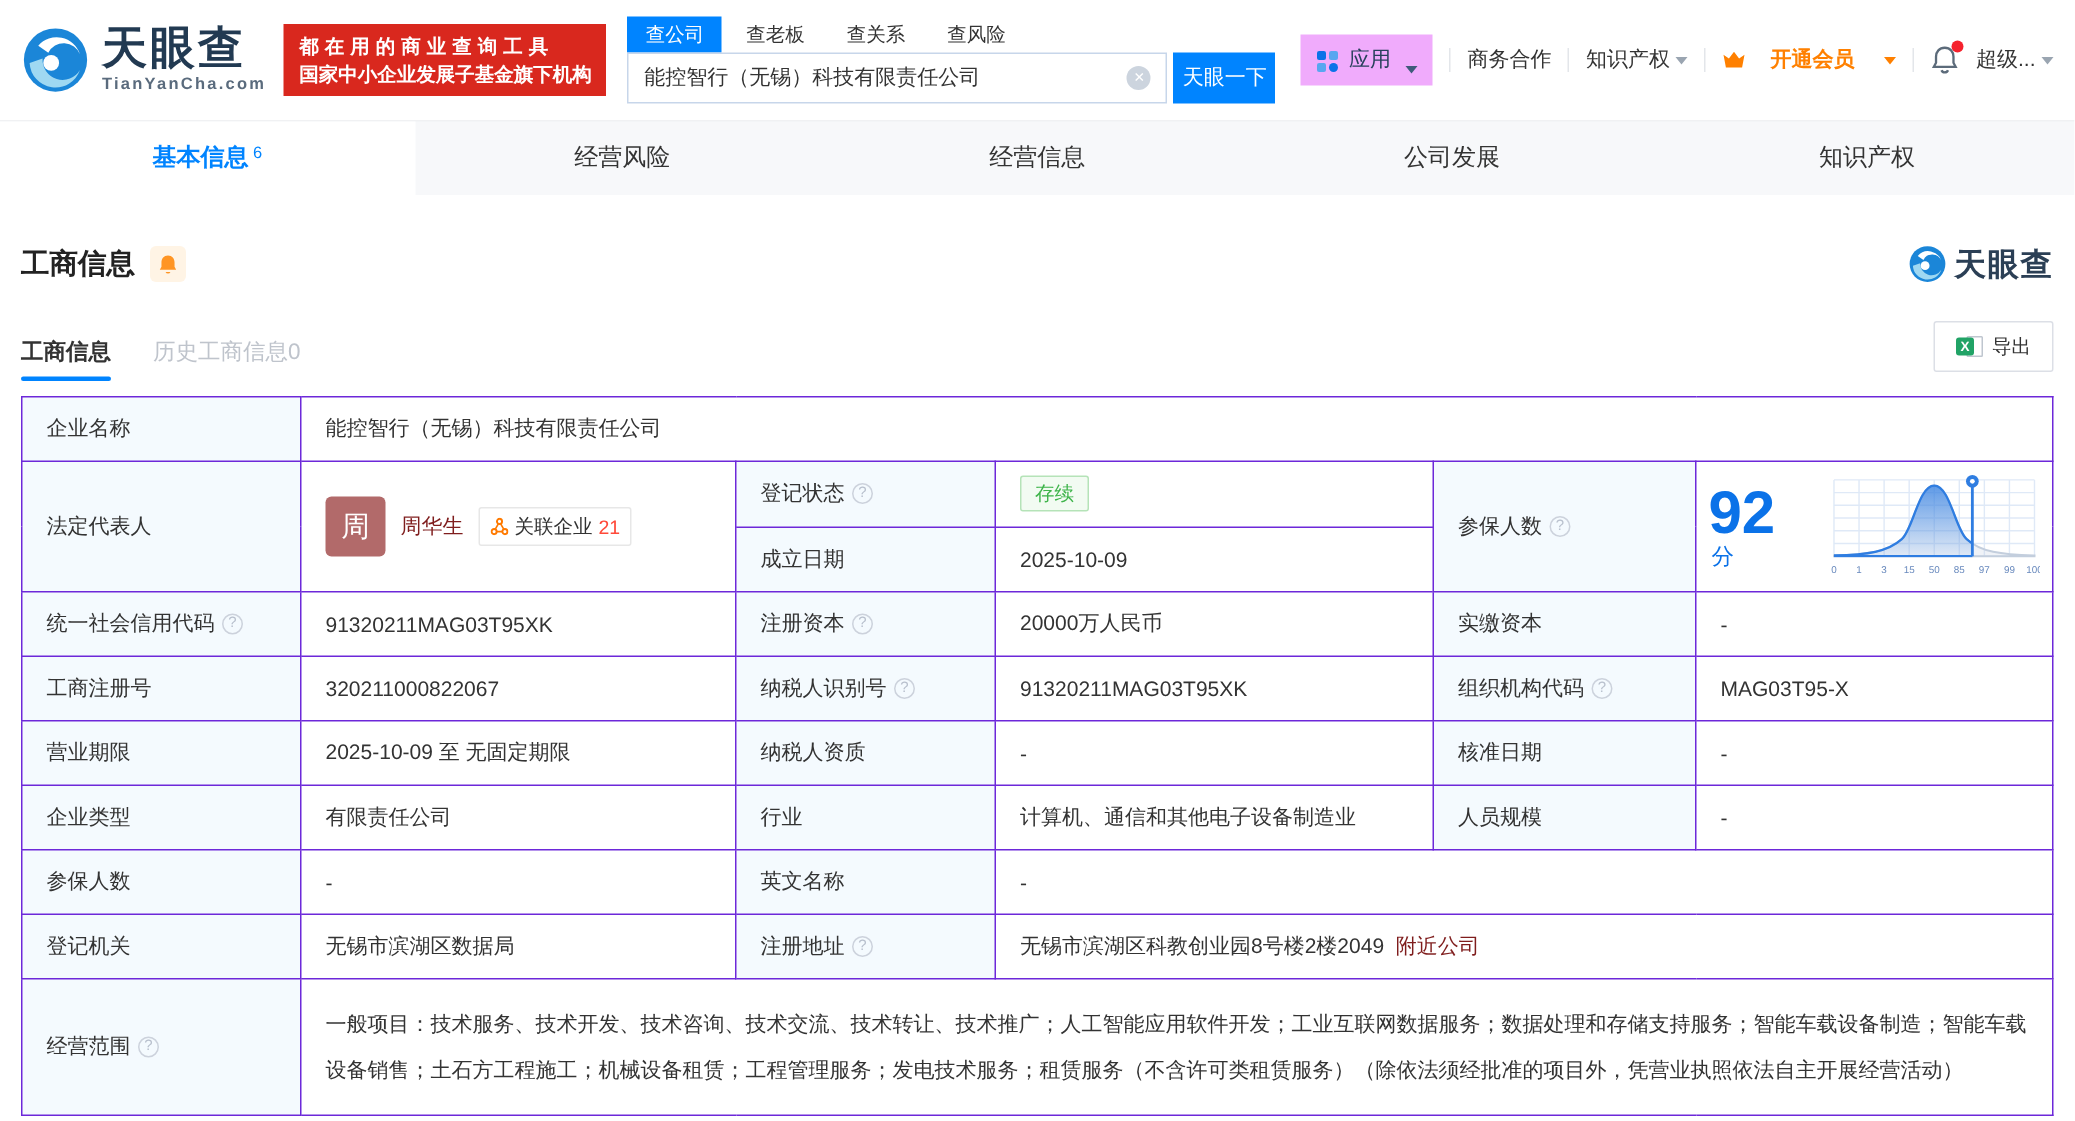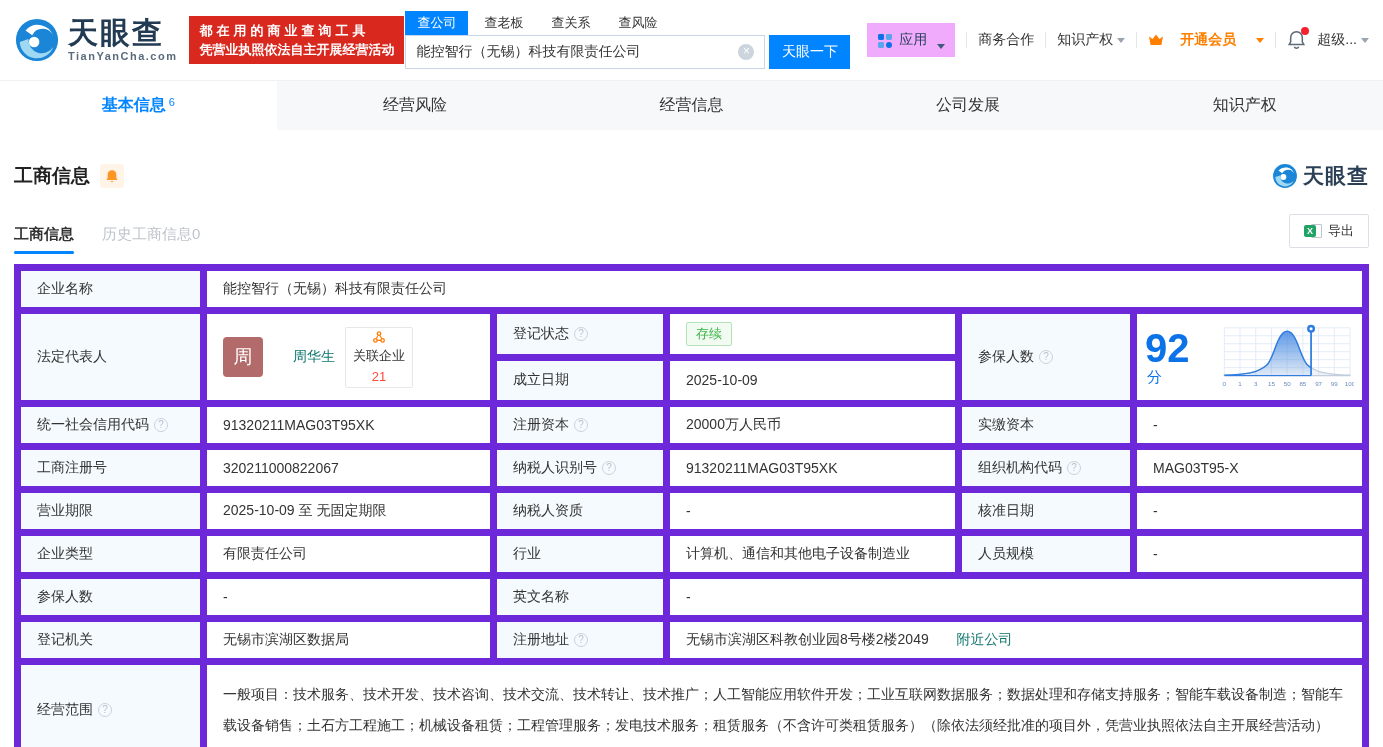--- a/index.html
+++ b/index.html
@@ -6,30 +6,30 @@
   html,body { width:1383px; background:#fff; font-family:"Liberation Sans","DejaVu Sans",sans-serif; color:#333; }
 
   
   .topbar { height:80px; display:flex; align-items:center; padding:0 14px; background:#fff; }
   .logo { display:flex; align-items:center; gap:8px; }
   .logo-text { display:flex; flex-direction:column; line-height:1; }
   .logo-title { font-size:30px; font-weight:bold; color:#223a52; letter-spacing:2px; }
   .logo-sub { font-size:11px; color:#5a6b7d; letter-spacing:1.5px; margin-top:3px; font-weight:bold; }
   .slogan { margin-left:12px; background:#d9281e; color:#fff; font-weight:bold; font-size:13px; padding:5px 10px; line-height:19px; }
   .slogan .l1 { letter-spacing:4px; }
-  .search-wrap { margin-left:1px; }
+  .search-wrap { margin-left:14px; }
   .search-tabs { display:flex; gap:4px; font-size:13px; height:23px; align-items:flex-end; }
   .search-tab { padding:3px 12px; cursor:pointer; color:#333; }
   .search-tab.active { background:#0084ff; color:#fff; }
   .search-row { display:flex; margin-top:0; }
   .search-box { width:360px; height:34px; border:1px solid #c7d6ea; display:flex; align-items:center; padding:0 10px; }
   .search-box input { border:none; outline:none; flex:1; font-size:14px; color:#333; font-family:inherit; background:transparent; }
   .clear-icon { width:16px; height:16px; border-radius:50%; background:#ccd4de; color:#fff; font-size:12px; line-height:15px; text-align:center; cursor:pointer; }
   .clear-icon::after { content:"×"; }
-  .search-btn { margin-left:4px; width:81px; height:34px; background:#0084ff; color:#fff; border:none; font-size:14px; cursor:pointer; font-family:inherit; }
+  .search-btn { margin-left:4px; width:68px; height:34px; background:#0084ff; color:#fff; border:none; font-size:14px; cursor:pointer; font-family:inherit; }
   .top-right { margin-left:auto; display:flex; align-items:center; gap:11px; font-size:14px; white-space:nowrap; }
   .apps-btn { background:#f0abfc; padding:8px 10px; display:flex; align-items:flex-end; gap:6px; cursor:pointer; color:#28405c; }
   .caret { width:0; height:0; border-left:4px solid transparent; border-right:4px solid transparent; border-top:5px solid #9aa5b1; display:inline-block; margin-left:4px; }
   .caret.blue { border-top-color:#3e5a7a; }
   .caret.orange { border-top-color:#ff8000; }
   .vsep { width:1px; height:16px; background:#e3e6ea; }
   .menu-item { cursor:pointer; display:flex; align-items:center; color:#333; }
   .vip-link { color:#ff8000; font-weight:bold; display:flex; align-items:center; gap:16px; cursor:pointer; }
   .bell-wrap { position:relative; cursor:pointer; display:flex; }
   .bell-dot { position:absolute; top:-3px; right:-3px; width:8px; height:8px; border-radius:50%; background:#f5222d; }
@@ -57,28 +57,28 @@
   .subtab.active { color:#333; font-weight:bold; }
   .subtab.active::after { content:""; position:absolute; left:0; right:0; bottom:0; height:3px; background:#0084ff; border-radius:2px; }
   .export-btn { margin-left:auto; margin-bottom:6px; border:1px solid #dcdfe6; border-radius:2px; background:#fff; padding:7px 14px; font-size:13px; color:#333; display:flex; align-items:center; gap:6px; cursor:pointer; font-family:inherit; }
   .xls-icon { position:relative; width:18px; height:16px; }
   .xls-page { position:absolute; right:0; top:1px; width:11px; height:14px; background:#fff; border:1px solid #bfc6cf; border-radius:1px; }
   .xls-box { position:absolute; left:0; top:2px; width:12px; height:12px; background:#21a366; border-radius:2px; color:#fff; font-size:9px; font-weight:bold; text-align:center; line-height:12px; }
   .xls-box::after { content:"X"; }
 
   
   table.info { border-collapse:collapse; width:100%; table-layout:fixed; margin-top:10px; margin-bottom:8px; font-size:14px; }
-  table.info td { border:7px solid #6d28d9; padding:4px 16px; height:43px; vertical-align:middle; color:#333; word-break:break-all; }
+  table.info td { border:1px solid #6d28d9; padding:4px 16px; height:43px; vertical-align:middle; color:#333; word-break:break-all; }
   td.lbl { background:#f4fafe; }
   .lbl-inner { display:inline-flex; align-items:center; gap:5px; }
   .tall { height:88px; }
   .flexv { display:flex; align-items:center; gap:10px; }
   .avatar { width:40px; height:40px; border-radius:4px; background:#b26a6a; color:#fff; font-size:19px; display:flex; align-items:center; justify-content:center; flex:none; }
-  a.link { color:#0f766e; text-decoration:none; cursor:pointer;margin-left:20px; }
-  .rel-badge { display:inline-flex; align-items:center; gap:4px; border:1px solid #e7e7e7; border-radius:2px; padding:3px 7px; font-size:13px; cursor:pointer; background:#fff;flex-direction:column; }
+  a.link { color:#7f1d1d; text-decoration:none; cursor:pointer; }
+  .rel-badge { display:inline-flex; align-items:center; gap:4px; border:1px solid #e7e7e7; border-radius:2px; padding:3px 7px; font-size:13px; cursor:pointer; background:#fff; }
   .rel-badge .cnt { color:#ff4a3a; }
   .status-badge { display:inline-block; border:1px solid #b5e3b8; background:#f2fbf2; color:#3eb44a; font-size:13px; padding:2px 9px; border-radius:2px; }
   .score-cell { display:flex; align-items:center; gap:20px; }
   .score-num { font-size:40px; font-weight:bold; color:#0b72e8; line-height:1; }
   .score-unit { font-size:15px; color:#0b72e8; margin-left:2px; }
   .scope-val { line-height:31px; padding:10px 0; display:block; }
   td.scope-cell { height:100px; }
 </style>
 </head>
 <body>
@@ -91,21 +91,21 @@
       <path d="M12 14 a17 17 0 0 1 29 6 a12 12 0 0 0 -22 -1 z" fill="#ffffff"></path>
       <circle cx="21" cy="26" r="5.5" fill="#ffffff"></circle>
     </svg>
     <div class="logo-text">
       <span class="logo-title">天眼查</span>
       <span class="logo-sub">TianYanCha.com</span>
     </div>
   </div>
   <div class="slogan">
     <div class="l1">都在用的商业查询工具</div>
-    <div>凭营业执照依法自主开展经营活动</div>
+    <div>国家中小企业发展子基金旗下机构</div>
   </div>
 
   <div class="search-wrap">
     <div class="search-tabs">
       <span class="search-tab active">查公司</span>
       <span class="search-tab">查老板</span>
       <span class="search-tab">查关系</span>
       <span class="search-tab">查风险</span>
     </div>
     <div class="search-row">

